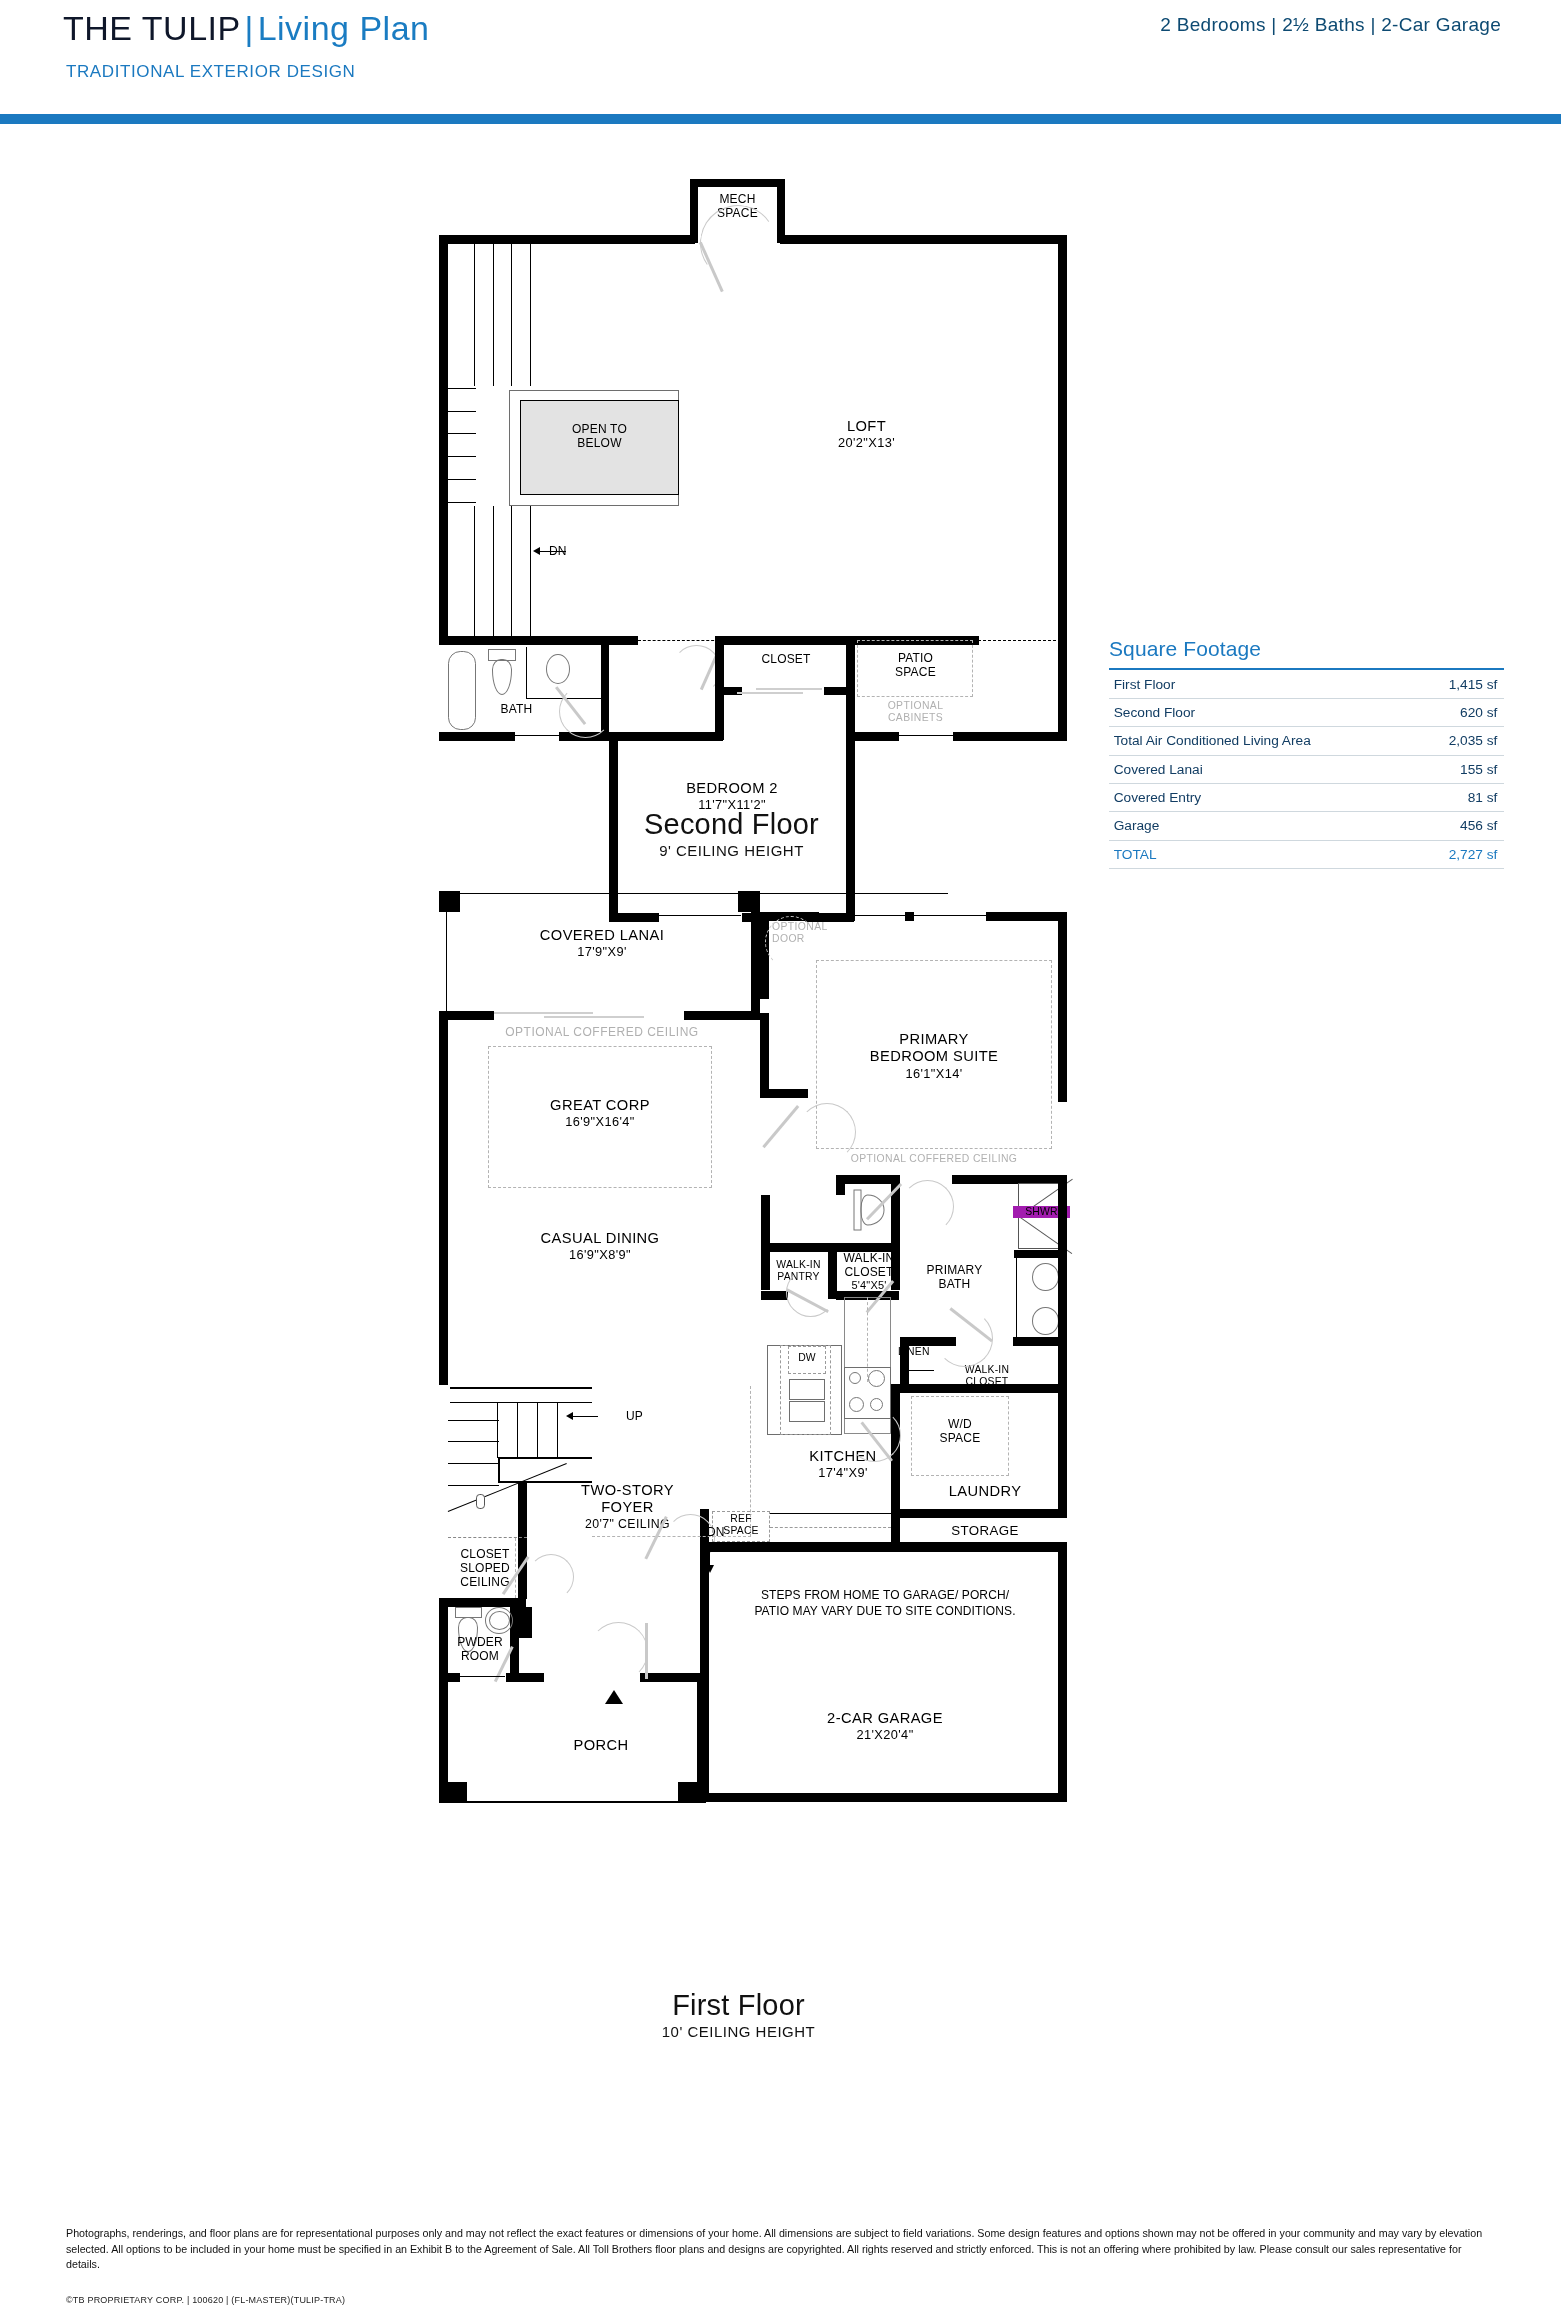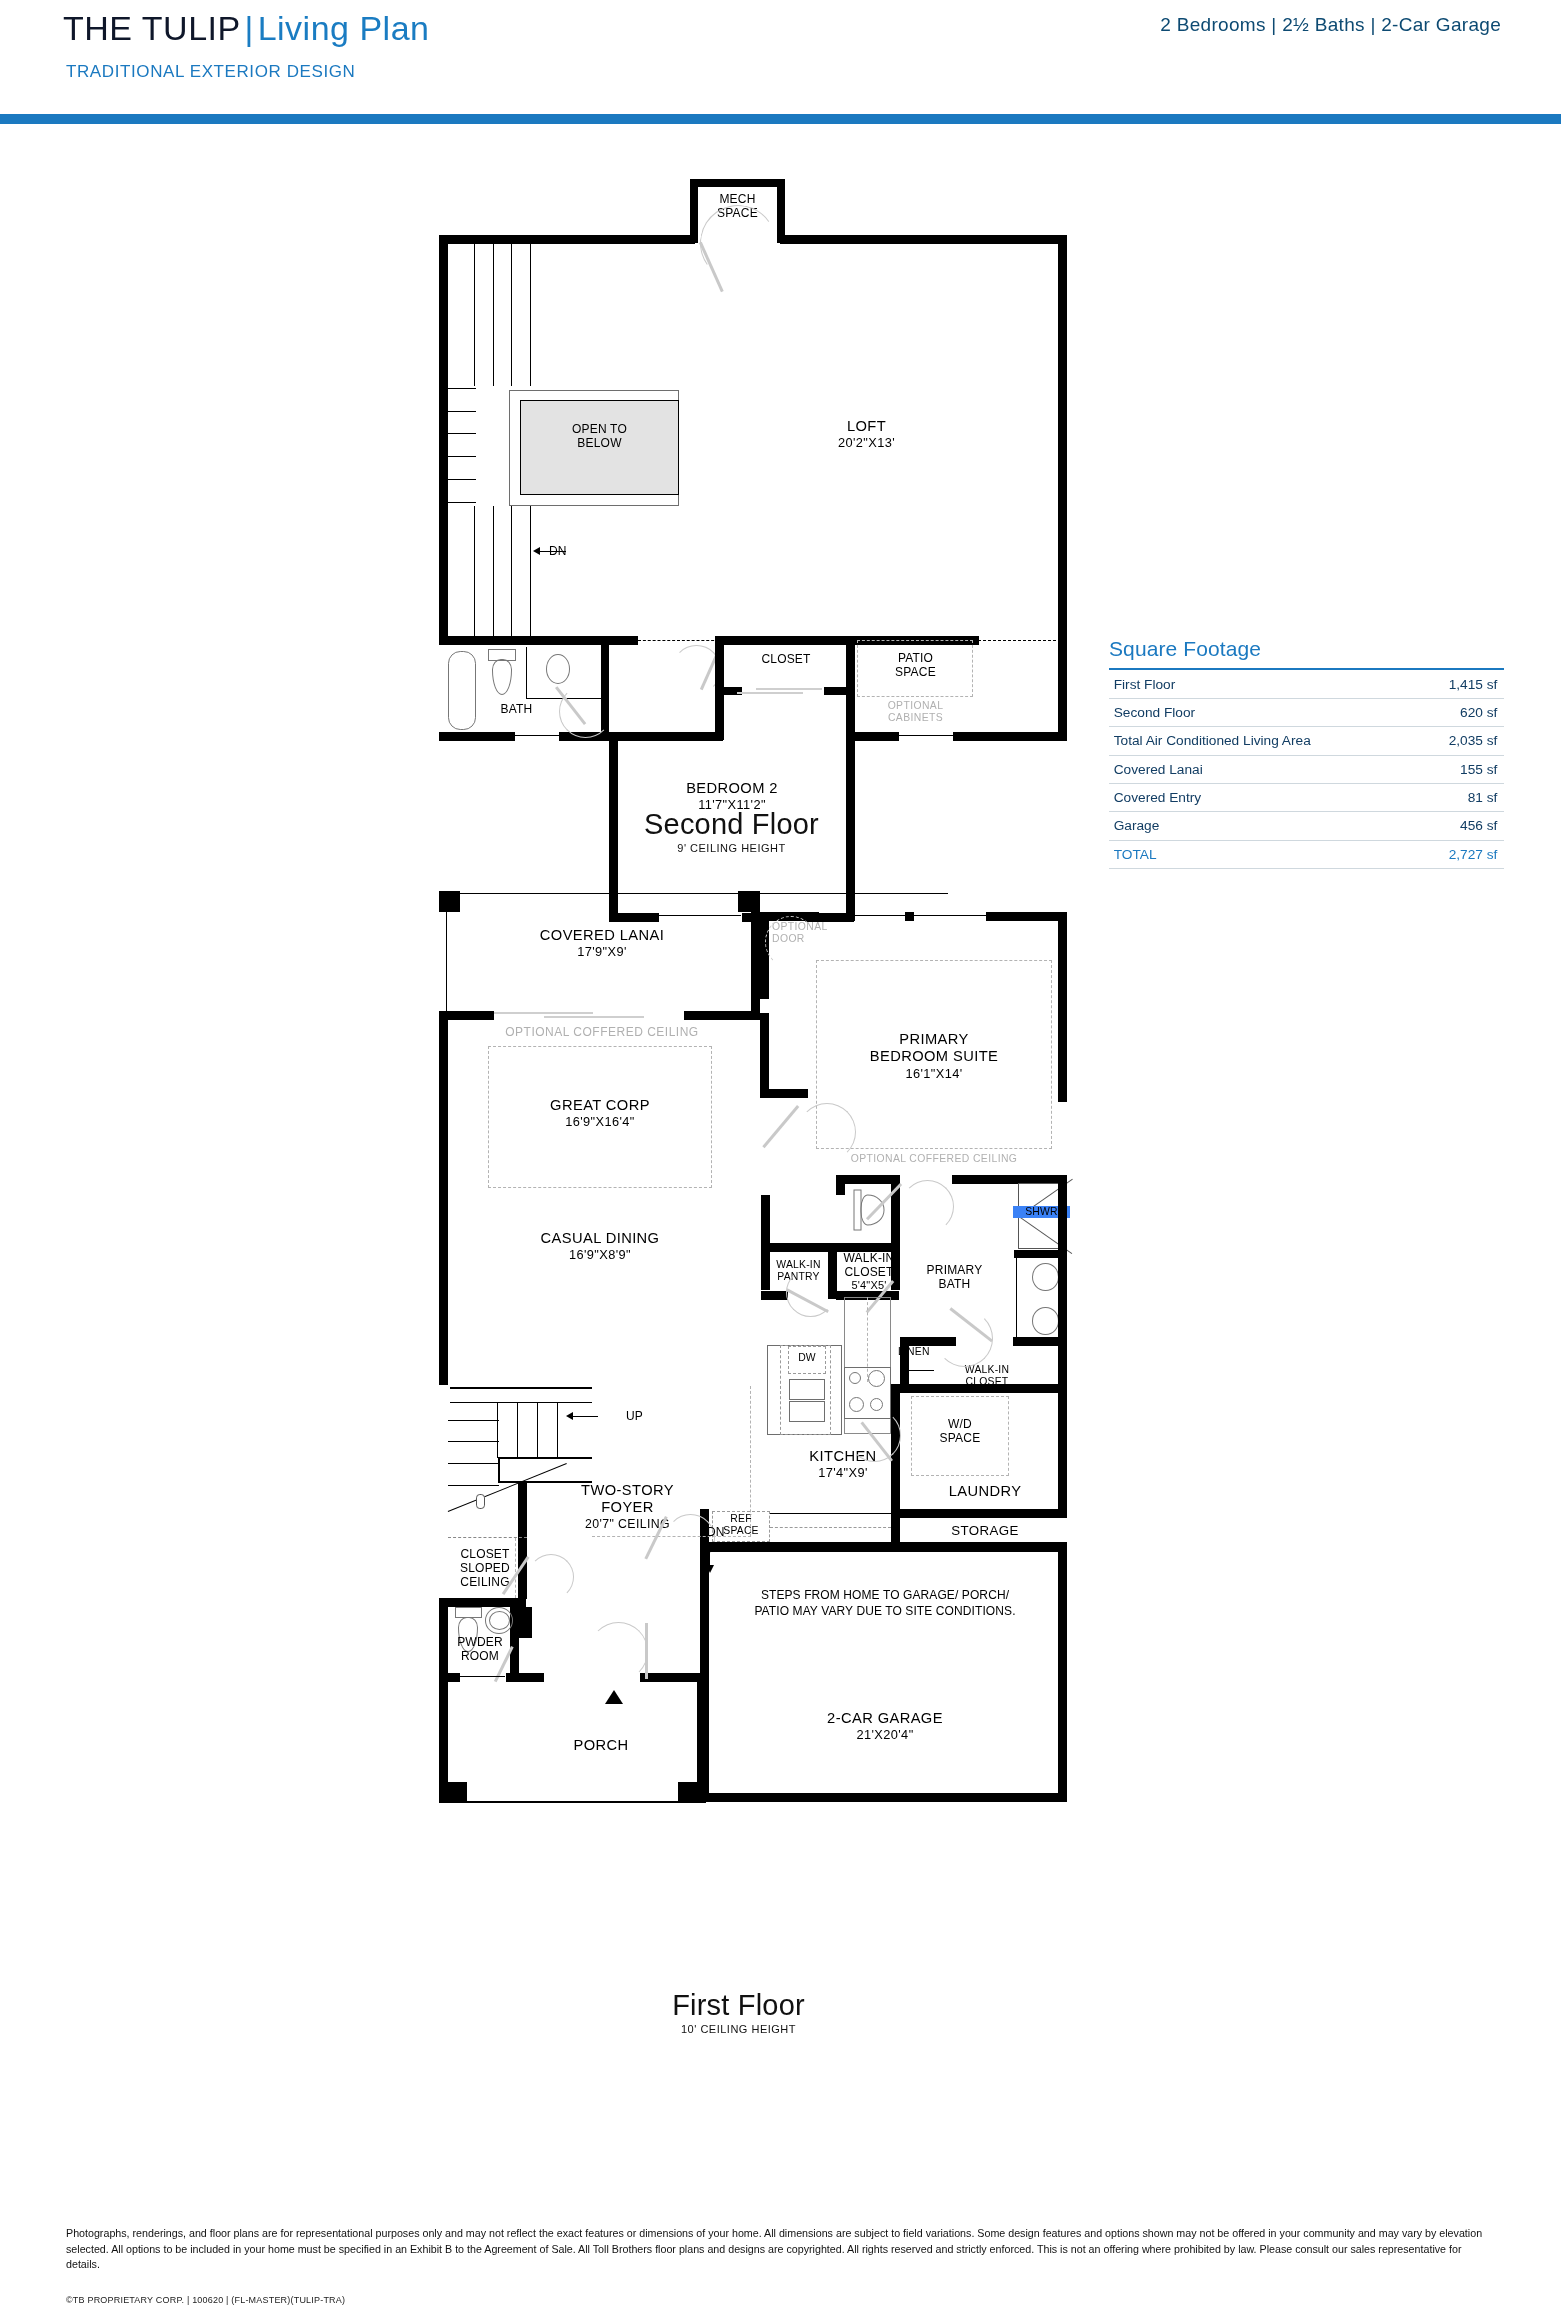--- a/index.html
+++ b/index.html
@@ -30,21 +30,21 @@
   .lbl{position:absolute;text-align:center;color:#000;line-height:1.18;white-space:nowrap;}
   .lbl.room{font-size:14.7px;letter-spacing:0.4px;}
   .lbl.small{font-size:12px;letter-spacing:0.2px;}
   .lbl.tiny{font-size:10.4px;letter-spacing:0.2px;}
   .lbl.opt{color:#b0b0b0;font-size:12px;letter-spacing:0.5px;}
   .lbl.opt-s{color:#b0b0b0;font-size:10.4px;letter-spacing:0.4px;}
   .lbl.note{font-size:12px;letter-spacing:0.1px;line-height:1.3;}
 
   .floorcap{position:absolute;text-align:center;white-space:nowrap;}
   .floorcap .big{font-size:29px;color:#111;font-weight:300;letter-spacing:0.2px;}
-  .floorcap .cap{font-size:11px;color:#111;letter-spacing:0.5px;margin-top:0.9px;}
+  .floorcap .cap{font-size:15px;color:#111;letter-spacing:0.5px;margin-top:0.9px;}
 
   
   .tub{position:absolute;border:1.4px solid #777;border-radius:12.3px;box-sizing:border-box;}
   .sinkoval{position:absolute;border:1.4px solid #777;border-radius:50%;box-sizing:border-box;}
   .toilet{position:absolute;}
   .toilet .tank{position:absolute;left:0;top:0;width:100%;height:26%;border:1.4px solid #777;box-sizing:border-box;}
   .toilet .bowl{position:absolute;left:13%;top:22%;width:74%;height:80%;border:1.4px solid #777;border-radius:45% 45% 50% 50%/30% 30% 70% 70%;box-sizing:border-box;}
   .shwr{position:absolute;border:1.4px solid #555;box-sizing:border-box;}
   .shwr .x1,.shwr .x2{position:absolute;left:0;top:50%;width:141%;height:0;border-top:0.9px solid #555;transform-origin:0 0;}
   .shwr .x1{transform:rotate(35deg);}
@@ -281,21 +281,21 @@
       <div>BATH</div>
     </div>
     <div class="doorarc" style="left:901px;top:1063px;width:53px;height:53px;border-color:#c9c9c9 #c9c9c9 transparent transparent;"></div>
     <div class="doorleaf" style="left:900px;top:1066px;width:2.8px;height:49px;transform:rotate(44deg);transform-origin:top left;"></div>
 
     <div class="wall" style="left:1006px;top:1058px;width:8.5px;height:8.5px;"></div>
     <div class="shwr" style="left:1018px;top:1066px;width:48px;height:66px;">
       <div class="x1"></div>
         <div class="x2"></div>
     </div>
-    <div class="lbl tiny" style="left:1013px;top:1089px;width:57px;background:#3b82f6;">SHWR</div>
+    <div class="lbl tiny" style="left:1013px;top:1089px;width:57px;background:#a21caf;">SHWR</div>
     <div class="wall" style="left:1014px;top:1133px;width:52px;height:7.6px;"></div>
 
     <div class="thin" style="left:1016px;top:1140px;width:1.4px;height:87px;"></div>
     <div class="sinkoval" style="left:1032px;top:1146px;width:26.5px;height:28px;"></div>
     <div class="sinkoval" style="left:1032px;top:1190px;width:26.5px;height:28px;"></div>
     <div class="wall" style="left:900px;top:1220px;width:56px;height:8.5px;"></div>
     <div class="wall" style="left:1013px;top:1220px;width:53px;height:8.5px;"></div>
 
     <div class="lbl tiny" style="left:898px;top:1229px;width:57px;text-align:left;">LINEN</div>
     <div class="thin" style="left:905px;top:1228px;width:1.4px;height:26.5px;"></div>

